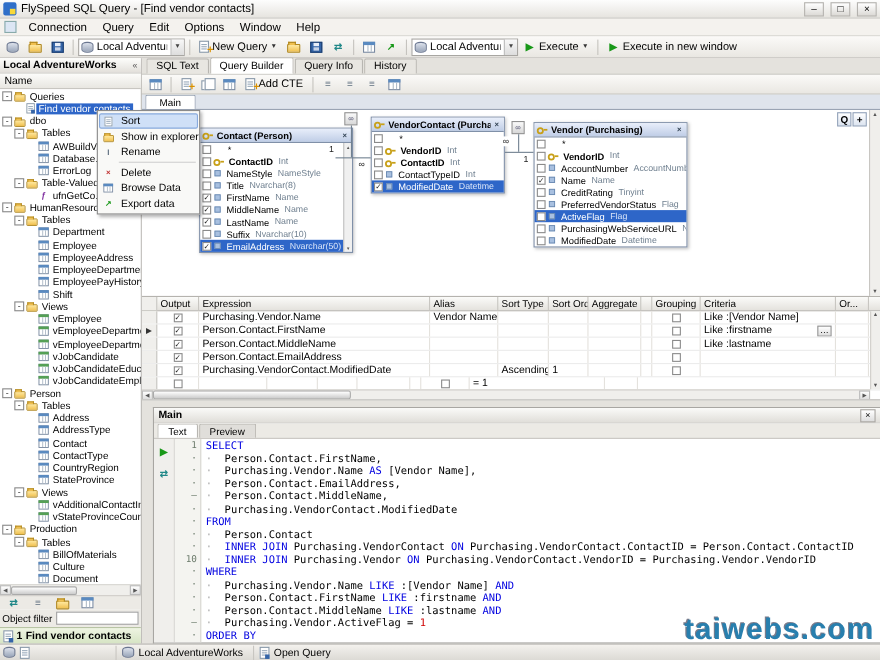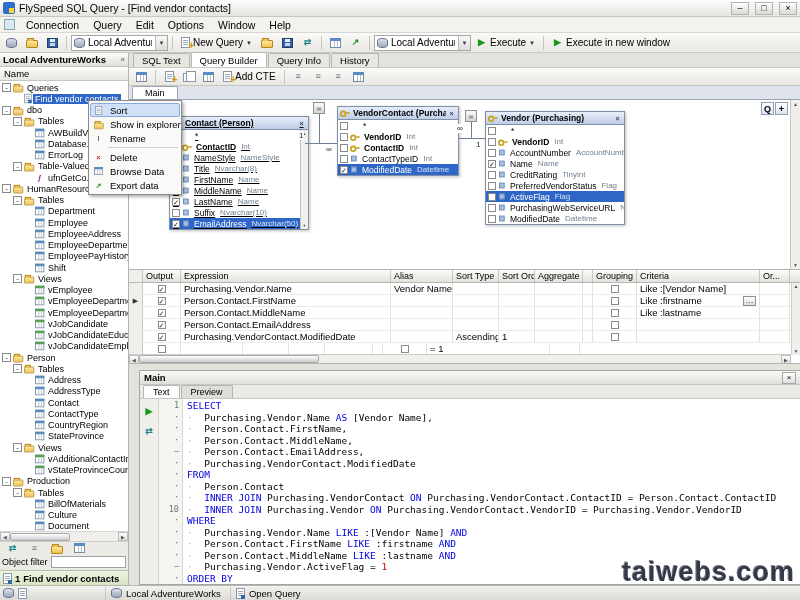--- a/index.html
+++ b/index.html
@@ -143,21 +143,21 @@
 
 
 .ctx{position:absolute;left:88px;top:100px;width:94px;background:#f9f9f7;border:1px solid #8a8a8a;box-shadow:2px 2px 3px rgba(0,0,0,.3);z-index:50;padding:2px 1px}
 .ctx-item{height:14px;display:flex;align-items:center;gap:4px;padding:0 4px 0 2px;font-size:9.5px;border:1px solid transparent;white-space:nowrap}
 .ctx-item .g{transform:scale(.8);transform-origin:left center}
 .ctx-item.hl{background:#cfe0f7;border-color:#88aadd;border-radius:2px}
 .ctx-sep{height:1px;background:#d0d0d0;margin:2px 2px 2px 18px}
 .cicon{width:13px;flex:none;display:flex;justify-content:center}
 
 
-.watermark{position:absolute;right:5px;bottom:12px;font-size:27px;font-weight:bold;color:#0f172a;opacity:.85;text-shadow:1px 1px 0 #fff,-1px -1px 0 #667;letter-spacing:1px;z-index:90;pointer-events:none}
+.watermark{position:absolute;right:5px;bottom:12px;font-size:27px;font-weight:bold;color:#0369a1;opacity:.85;text-shadow:1px 1px 0 #fff,-1px -1px 0 #667;letter-spacing:1px;z-index:90;pointer-events:none}
 </style>
 </head>
 <body>
 
 <div class="app">
 
   <div class="titlebar">
     <span class="app-icon"></span>
     <span class="title-text">FlySpeed SQL Query - [Find vendor contacts]</span>
     <span class="win-btn">–</span>
@@ -518,21 +518,21 @@
 
       <div class="canvas" id="canvas">
         <div class="canvas-vscroll">
           <span style="font-size:5px;color:#555">▲</span>
           <span style="font-size:5px;color:#555">▼</span>
         </div>
         <div class="zoom-btns">
           <span class="zoom-btn">Q</span>
           <span class="zoom-btn">+</span>
         </div>
-      <div class="dtable has-scroll" style="left: 40px; top: 16px; width: 140px; text-decoration: underline;">
+      <div class="dtable has-scroll" style="left: 52px; top: 16px; width: 140px;">
             <div class="dtable-header">
               <span class="g g-key"></span>
               <span class="dtitle">Contact (Person)</span>
               <span class="dtable-close">×</span>
             </div>
             <div class="dfield">
               <span class="cb"></span>
               <span class="expander-space"></span>
               <span class="fname">*</span>
             </div>
@@ -869,24 +869,24 @@
               <div class="gut">10</div>
               <div class="gut">·</div>
               <div class="gut">·</div>
               <div class="gut">·</div>
               <div class="gut">·</div>
               <div class="gut">–</div>
               <div class="gut">·</div>
             </div>
           <div class="sql-code" id="sql-code">
               <div class="code-line"><span class="tk-kw">SELECT</span></div>
+              <div class="code-line"><span class="tk-ws">·  </span><span class="tk-id">Person.Contact.FirstName,</span></div>
               <div class="code-line"><span class="tk-ws">·  </span><span class="tk-id">Purchasing.Vendor.Name </span><span class="tk-kw">AS</span><span class="tk-id"> [Vendor Name],</span></div>
-              <div class="code-line"><span class="tk-ws">·  </span><span class="tk-id">Person.Contact.FirstName,</span></div>
+              <div class="code-line"><span class="tk-ws">·  </span><span class="tk-id">Person.Contact.EmailAddress,</span></div>
               <div class="code-line"><span class="tk-ws">·  </span><span class="tk-id">Person.Contact.MiddleName,</span></div>
-              <div class="code-line"><span class="tk-ws">·  </span><span class="tk-id">Person.Contact.EmailAddress,</span></div>
               <div class="code-line"><span class="tk-ws">·  </span><span class="tk-id">Purchasing.VendorContact.ModifiedDate</span></div>
               <div class="code-line"><span class="tk-kw">FROM</span></div>
               <div class="code-line"><span class="tk-ws">·  </span><span class="tk-id">Person.Contact</span></div>
               <div class="code-line"><span class="tk-ws">·  </span><span class="tk-kw">INNER JOIN</span><span class="tk-id"> Purchasing.VendorContact </span><span class="tk-kw">ON</span><span class="tk-id"> Purchasing.VendorContact.ContactID = Person.Contact.ContactID</span></div>
               <div class="code-line"><span class="tk-ws">·  </span><span class="tk-kw">INNER JOIN</span><span class="tk-id"> Purchasing.Vendor </span><span class="tk-kw">ON</span><span class="tk-id"> Purchasing.VendorContact.VendorID = Purchasing.Vendor.VendorID</span></div>
               <div class="code-line"><span class="tk-kw">WHERE</span></div>
               <div class="code-line"><span class="tk-ws">·  </span><span class="tk-id">Purchasing.Vendor.Name </span><span class="tk-kw">LIKE</span><span class="tk-id"> :[Vendor Name] </span><span class="tk-kw">AND</span></div>
               <div class="code-line"><span class="tk-ws">·  </span><span class="tk-id">Person.Contact.FirstName </span><span class="tk-kw">LIKE</span><span class="tk-id"> :firstname </span><span class="tk-kw">AND</span></div>
               <div class="code-line"><span class="tk-ws">·  </span><span class="tk-id">Person.Contact.MiddleName </span><span class="tk-kw">LIKE</span><span class="tk-id"> :lastname </span><span class="tk-kw">AND</span></div>
               <div class="code-line"><span class="tk-ws">·  </span><span class="tk-id">Purchasing.Vendor.ActiveFlag = </span><span class="tk-num">1</span></div>

